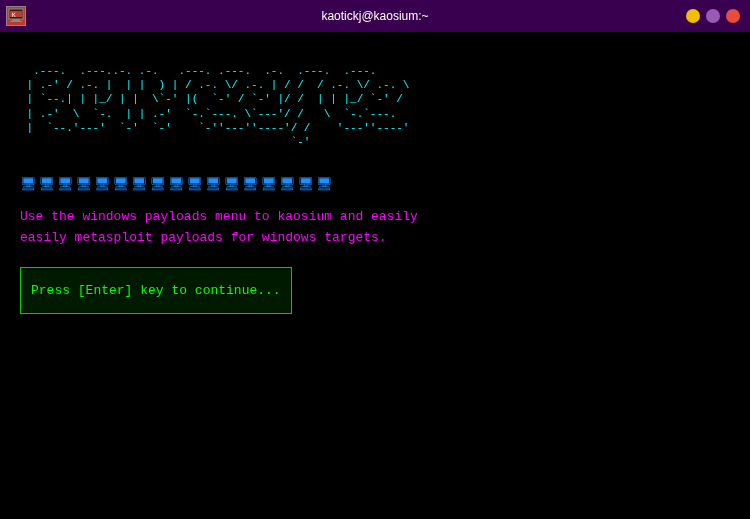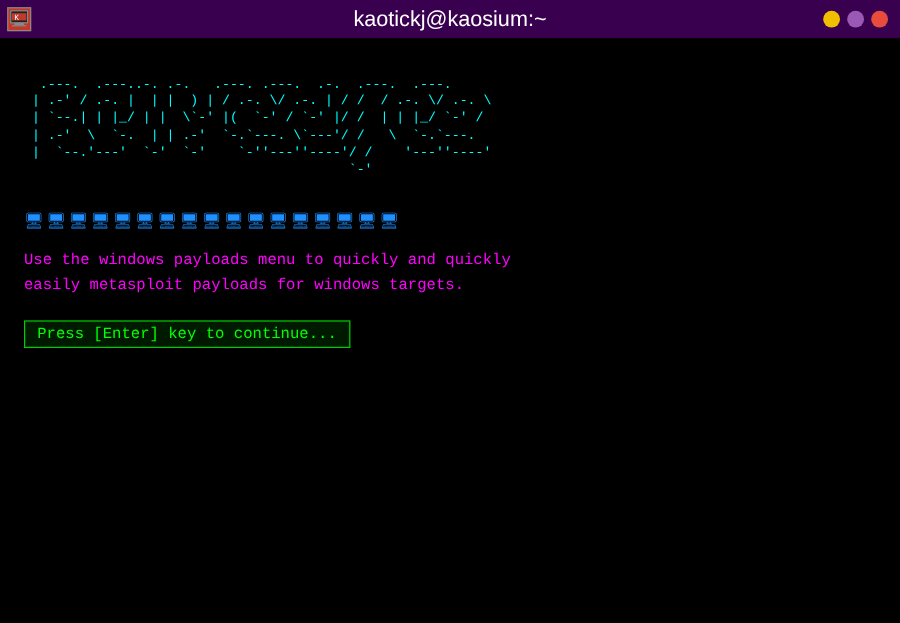--- a/index.html
+++ b/index.html
@@ -16,21 +16,21 @@
       display: flex;
       align-items: center;
       justify-content: center;
       background: #3a0050;
       height: 32px;
       position: relative;
       user-select: none;
     }
     .titlebar-title {
       color: #fff;
-      font-size: 18px;
+      font-size: 12px;
       font-family: sans-serif;
     }
     .titlebar-left {
       position: absolute;
       left: 6px;
       display: flex;
       align-items: center;
     }
     .app-icon {
       width: 20px;
@@ -87,21 +87,21 @@
     }
 
     
     .press-enter {
       display: inline-block;
       border: 1px solid #00cc00;
       background: #001a00;
       color: #00ff00;
       font-family: 'Courier New', Courier, monospace;
       font-size: 13px;
-      padding: 3px 10px;
+      padding: 15px 10px;
     }
   </style>
 </head>
 <body>
 
 <div class="titlebar">
   <div class="titlebar-left">
     <div class="app-icon">
       <svg width="16" height="16" viewBox="0 0 16 16">
         <rect x="1" y="1" width="14" height="10" fill="#222" stroke="#888" stroke-width="1"></rect>
@@ -134,21 +134,21 @@
 
   
   <div style="margin-top:-8px; margin-bottom:14px;">
     <span style="color:#1e90ff; font-size:13px; letter-spacing:2px;">
       🖥🖥🖥🖥🖥🖥🖥🖥🖥🖥🖥🖥🖥🖥🖥🖥🖥
     </span>
   </div>
 
   
   <div class="desc-text">
-    <span>Use the windows payloads menu to quickly and quickly</span><br>
+    <span>Use the windows payloads menu to kaosium and easily</span><br>
     <span>easily metasploit payloads for windows targets.</span>
   </div>
 
   
   <div class="press-enter">
     <span>Press [Enter] key to continue...</span>
   </div>
 
 </div>
 

